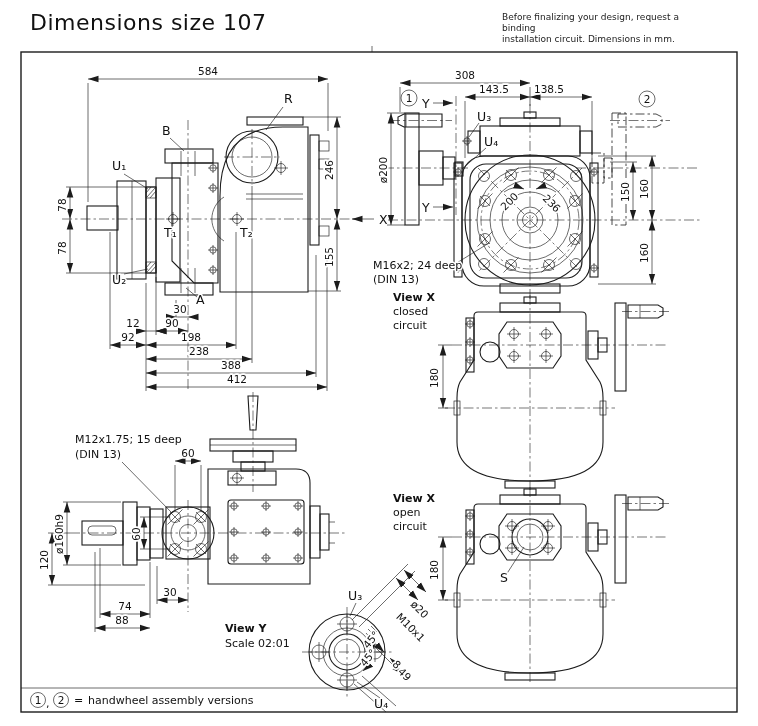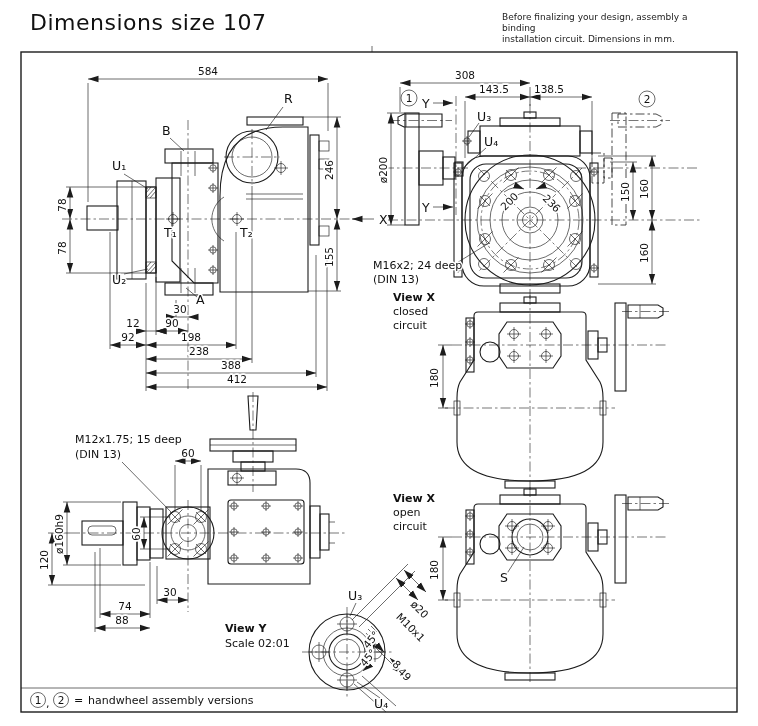--- a/index.html
+++ b/index.html
@@ -20,21 +20,21 @@
   .ls{font-size:11px;paint-order:stroke;stroke:#fff;stroke-width:3px;stroke-linejoin:round}
   .b{font-weight:bold}
   #ar path{fill:#1c1c1c;stroke:none}
 </style>
 </head>
 <body>
 
 <div id="page">
   <div id="title">Dimensions size 107</div>
   <div id="note">
-    <div>Before finalizing your design, assembly a binding</div>
+    <div>Before finalizing your design, request a binding</div>
     <div>installation circuit. Dimensions in mm.</div>
   </div>
 
   <svg width="758" height="726" viewBox="0 0 758 726">
     <defs>
       <marker id="ar" markerUnits="userSpaceOnUse" markerWidth="11" markerHeight="8" refX="10.5" refY="4" orient="auto-start-reverse">
         <path d="M0,0.7 L10.5,4 L0,7.3 Z"></path>
       </marker>
       <g id="bp">
           <circle r="4.5" class="t"></circle>

